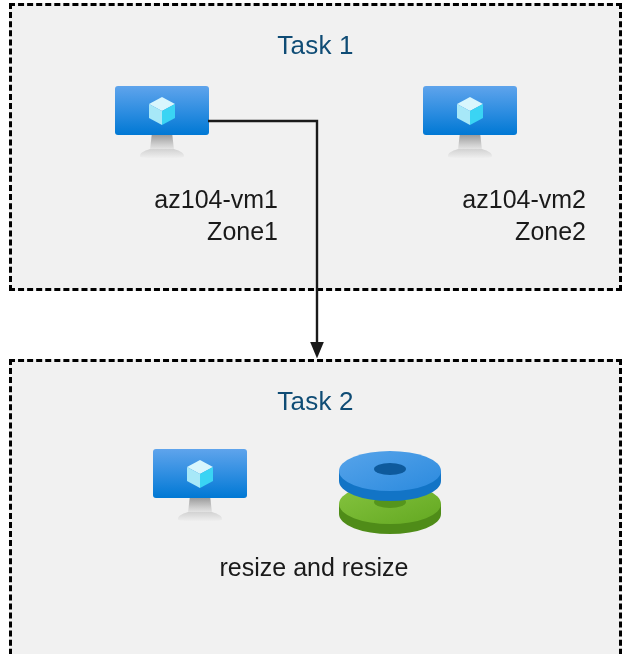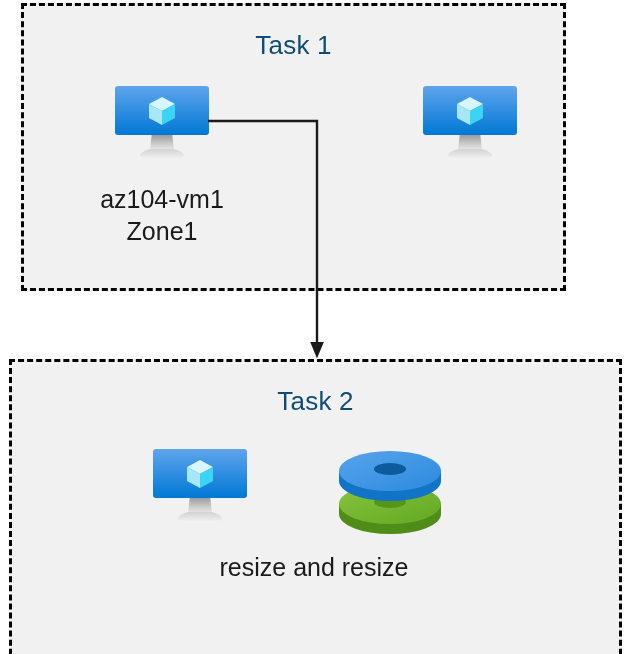--- a/index.html
+++ b/index.html
@@ -24,40 +24,40 @@
     height: 654px;
   }
 
   
   .task-box {
     position: absolute;
     background: #f1f1f1;
     border: 3px dashed #000000;
     box-sizing: border-box;
   }
-  #task1-box { left: 9px;  top: 3px;   width: 545px; height: 288px; margin-left: 12px; }
+  #task1-box { left: 9px;  top: 3px;   width: 613px; height: 288px; }
   #task2-box { left: 9px;  top: 359px; width: 613px; height: 341px; }
 
   .task-title {
     position: absolute;
     width: 100%;
     text-align: center;
     font-size: 26px;
     color: #0f4c75;
     letter-spacing: 0.2px;
     line-height: 1;
     user-select: none;
   }
   #task1-title { top: 26px; }
   #task2-title { top: 26px; }
 
   
   .node {
     position: absolute;
-    text-align: center;
+    text-align: right;
   }
 
   .node-label {
     font-size: 25px;
     color: #1a1a1a;
     line-height: 1.28;
     white-space: pre-line;
     user-select: none;
   }
 
@@ -181,20 +181,22 @@
           <path d="M28,72 C28,68 35,66 38,65 L62,65 C65,66 72,68 72,72 C72,74 68,74 50,74 C32,74 28,74 28,72 Z" fill="url(#baseGrad2)"></path>
           <rect x="3" y="2" width="94" height="49" rx="3" ry="3" fill="url(#scrGrad2)"></rect>
           <g transform="translate(50,27)">
             <path d="M0,-14 L13,-7 L0,0 L-13,-7 Z" fill="#d8f6fd"></path>
             <path d="M-13,-7 L0,0 L0,14 L-13,7 Z" fill="#a7e8f8"></path>
             <path d="M13,-7 L13,7 L0,14 L0,0 Z" fill="#3ad4f4"></path>
           </g>
         </svg>
       </span>
     </div>
+    <div class="node-label">az104-vm2
+Zone2</div>
   </div>
 
   <div id="task2-box" class="task-box">
     <div id="task2-title" class="task-title">Task 2</div>
   </div>
 
   <div id="task2-icons">
 
     <span id="t2-vm" class="vm-icon">
       <svg width="100" height="85" viewBox="0 0 100 85" aria-hidden="true">

